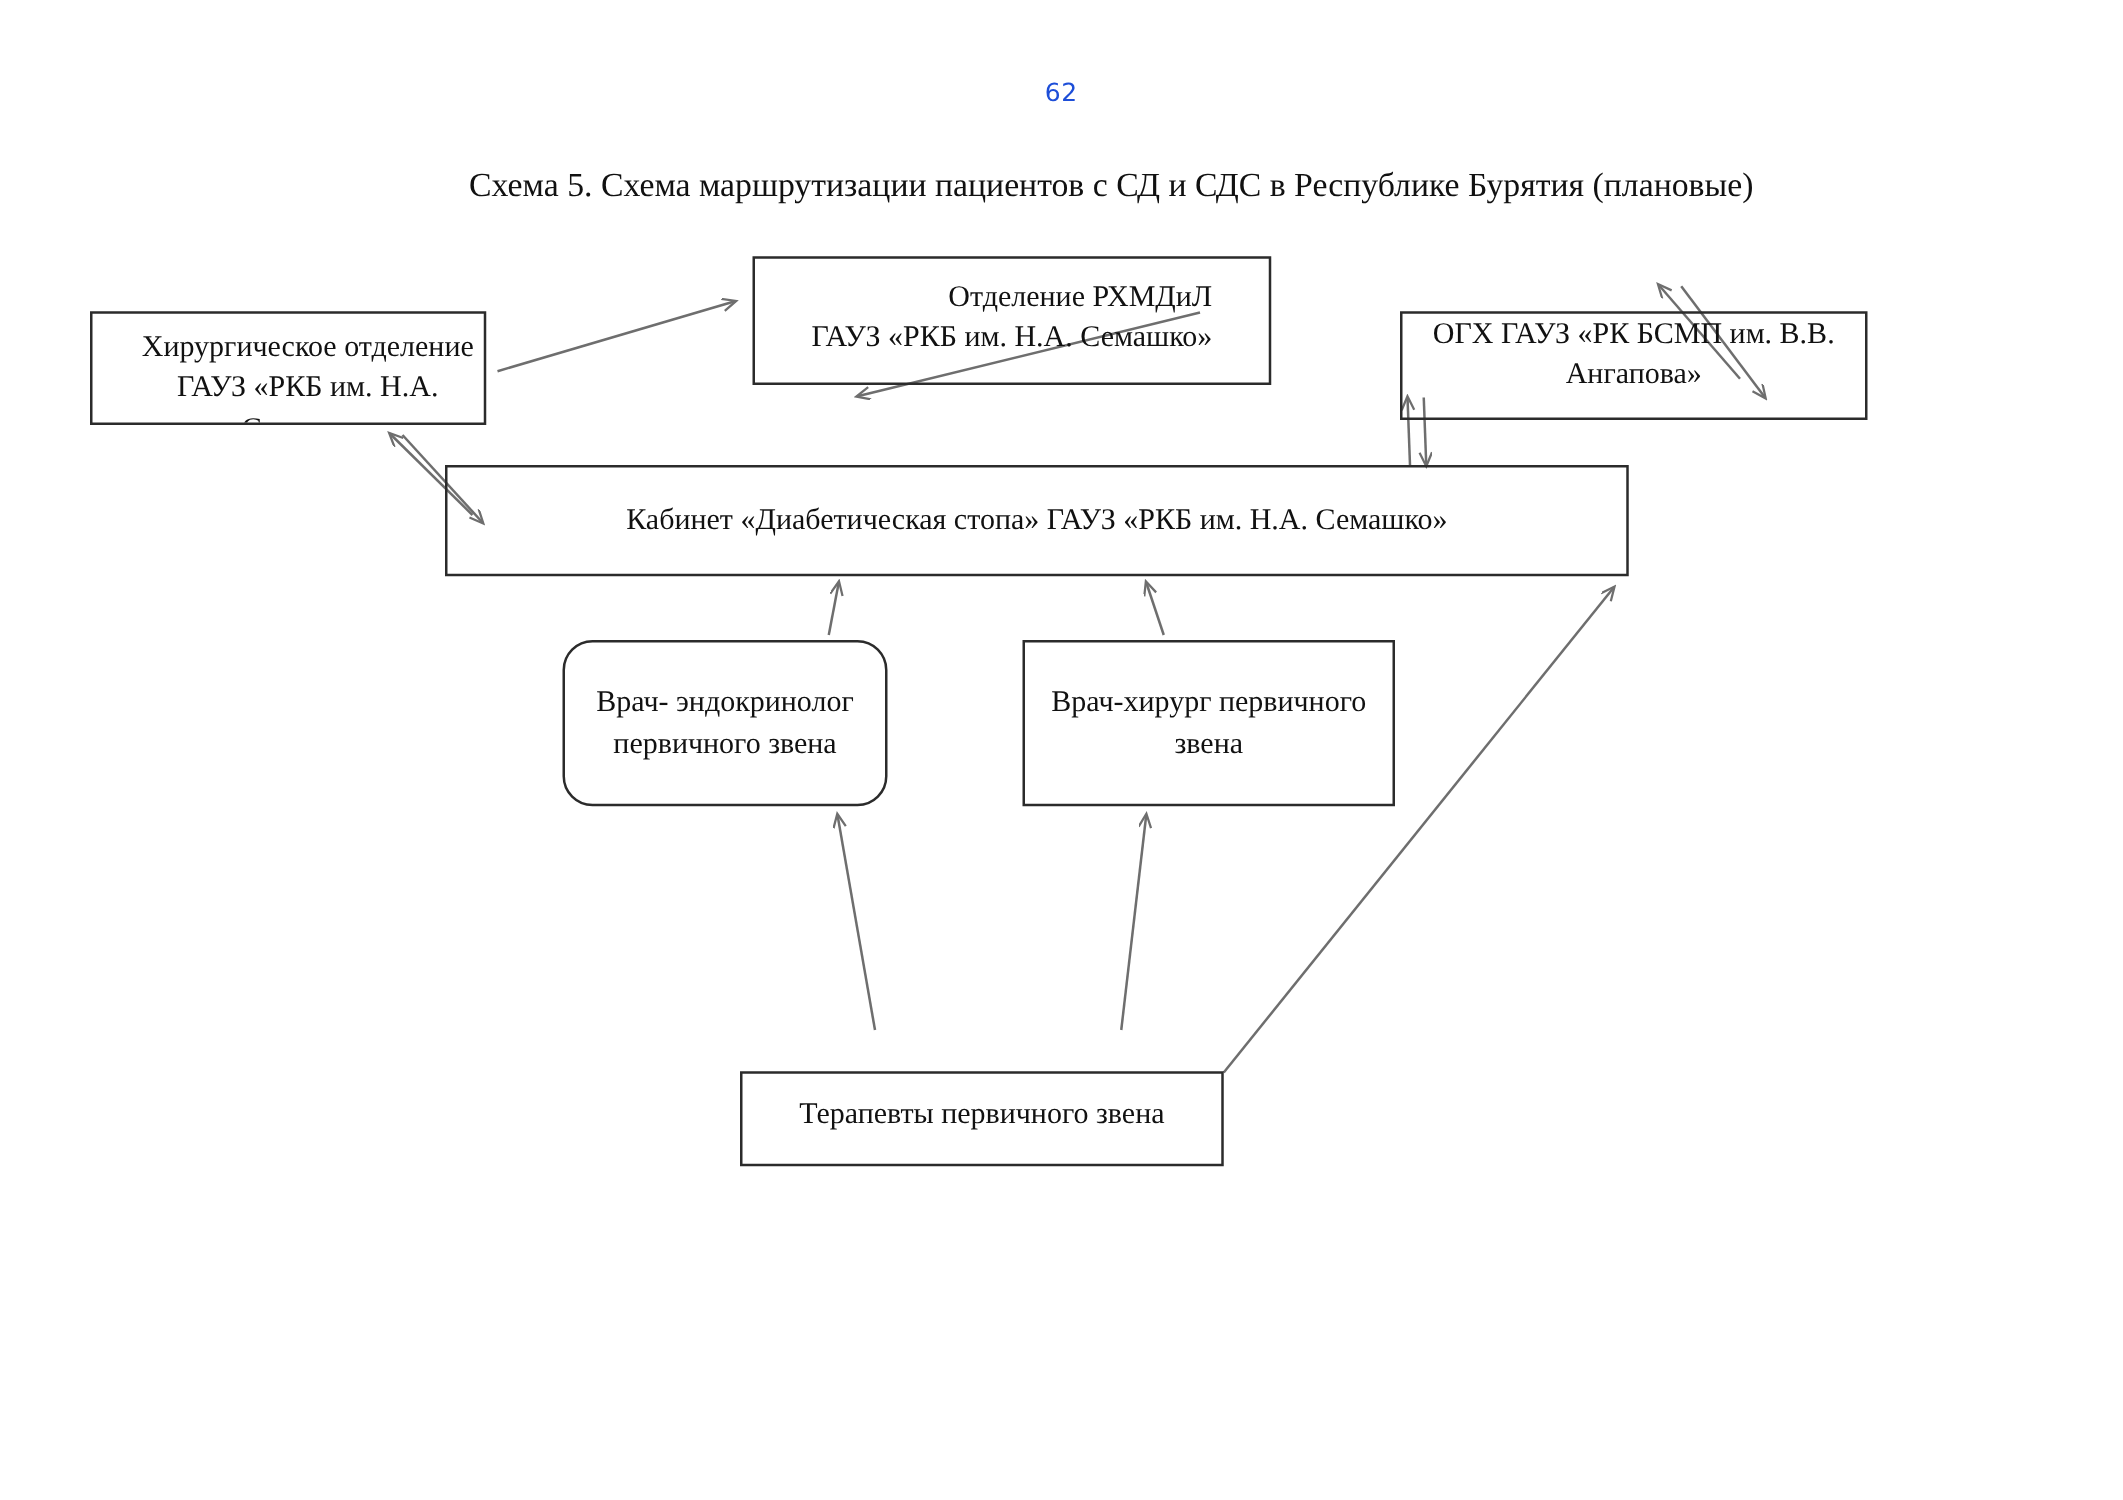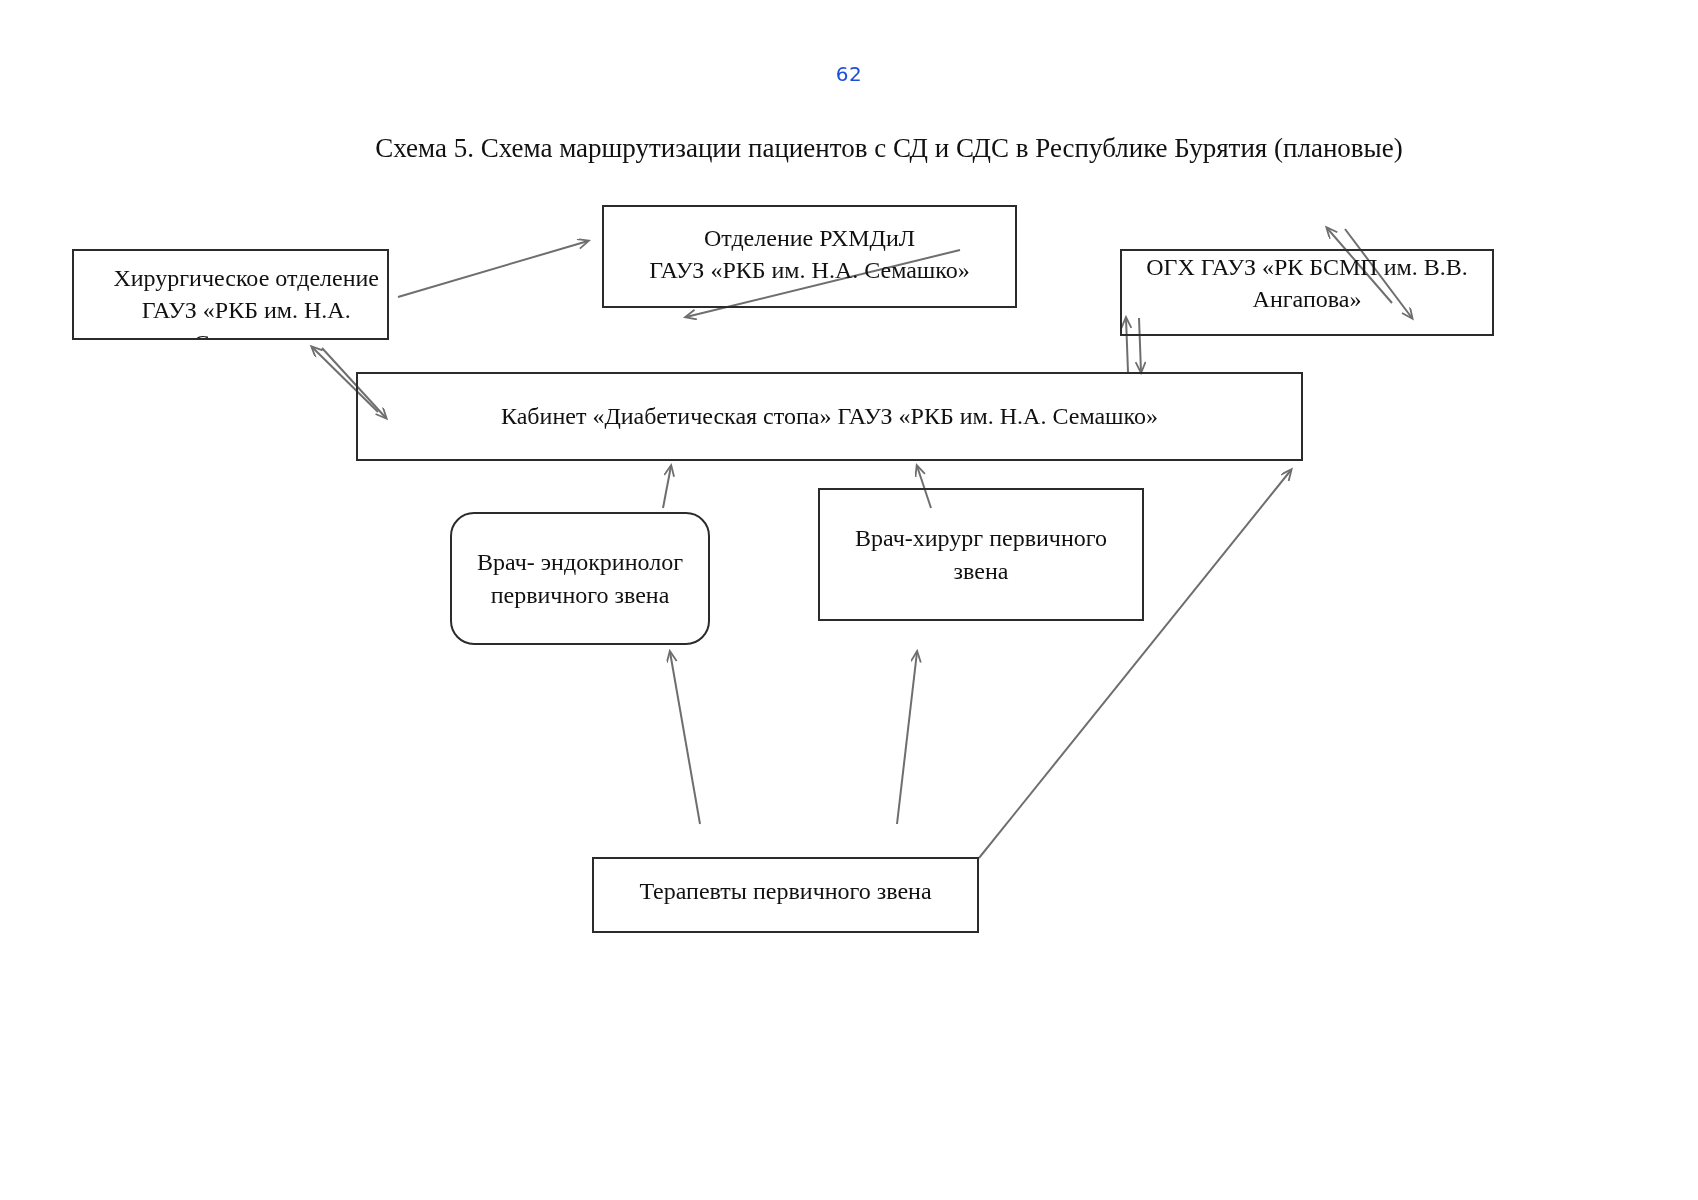--- a/index.html
+++ b/index.html
@@ -67,20 +67,21 @@
     padding-top: 11px;
     justify-content: flex-end;
   }
   .node-rhmdil {
     left: 602px;
     top: 205px;
     width: 415px;
     height: 103px;
     align-items: flex-start;
     padding-top: 15px;
+    text-align: right;
   }
   .node-ogh {
     left: 1120px;
     top: 249px;
     width: 374px;
     height: 87px;
     align-items: flex-start;
   }
   .node-cabinet {
     left: 356px;
@@ -91,22 +92,22 @@
   }
   .node-endo {
     left: 450px;
     top: 512px;
     width: 260px;
     height: 133px;
     border-radius: 24px;
   }
   .node-surgeon {
     left: 818px;
-    top: 488px;
-    width: 326px;
+    top: 512px;
+    width: 298px;
     height: 133px;
   }
   .node-therapists {
     left: 592px;
     top: 826px;
     width: 387px;
     height: 76px;
     align-items: flex-start;
     padding-top: 16px;
     margin-top: 31px;

